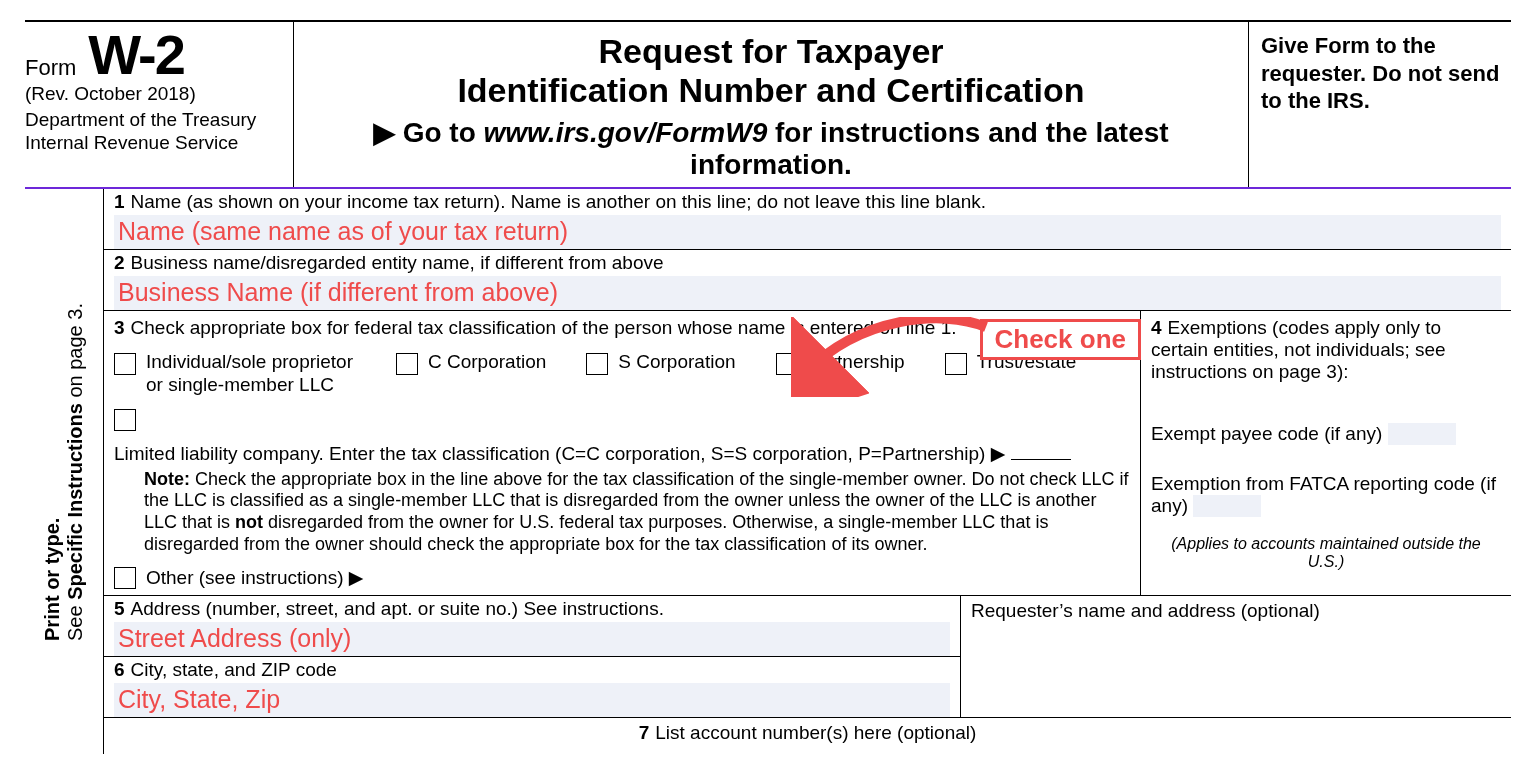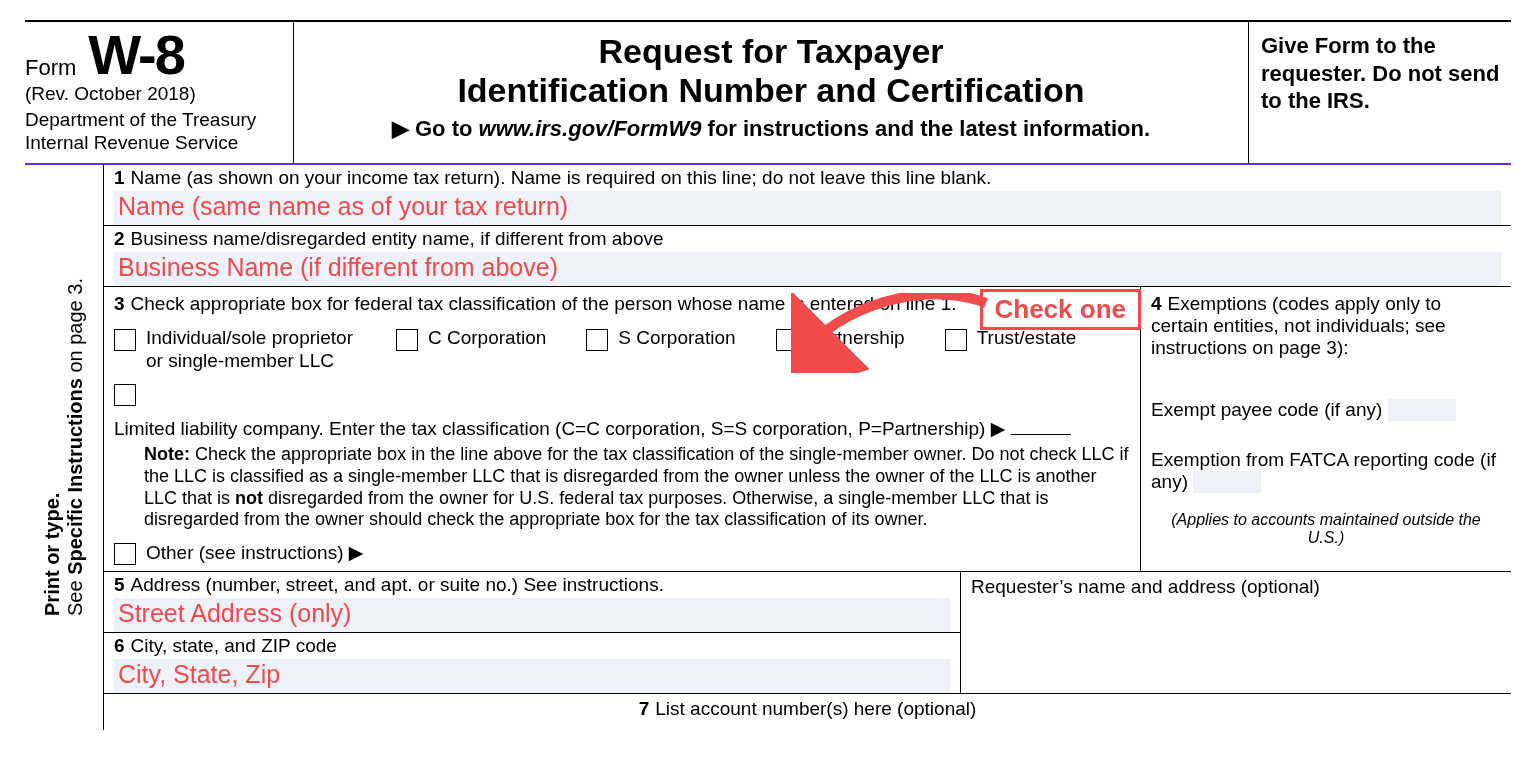--- a/index.html
+++ b/index.html
@@ -45,21 +45,21 @@
     padding: 10px 10px 6px;
     border-right: 1.5px solid #000;
   }
   .title {
     font-family: "Arial Black", Arial, sans-serif;
     font-size: 34px;
     font-weight: 900;
     line-height: 1.15;
   }
   .goto {
-    font-size: 22px;
+    font-size: 28px;
     font-weight: bold;
     margin-top: 6px;
   }
   .goto .url { font-style: italic; font-weight: bold; }
 
   .header-right {
     width: 240px;
     padding: 10px 10px 6px 12px;
     font-size: 22px;
     font-weight: bold;
@@ -138,21 +138,21 @@
     background: #eef1f8;
     display: inline-block;
     width: 68px; height: 22px;
     vertical-align: bottom;
   }
   .s4-small { font-size: 16px; font-style: italic; margin-top: 18px; text-align: center; }
 
   
   .callout {
     position: absolute;
-    top: 2px; right: 370px;
+    top: 8px; right: 370px;
     border: 3px solid #ef4b4b;
     color: #ef4b4b;
     font-weight: bold;
     font-size: 26px;
     padding: 2px 12px;
     background: #fff;
   }
   .arrow-svg {
     position: absolute;
     top: 6px;
@@ -171,21 +171,21 @@
 </style>
 </head>
 <body>
 
 <div class="form">
 
   <div class="header-row">
     <div class="header-left">
       <div class="form-label-line">
         <span class="form-word">Form</span>
-        <span class="form-code">W-8</span>
+        <span class="form-code">W-2</span>
       </div>
       <div class="rev">(Rev. October 2018)</div>
       <div class="dept">
         <span>Department of the Treasury</span><br>
         <span>Internal Revenue Service</span>
       </div>
     </div>
     <div class="header-center">
       <div class="title">
         <span>Request for Taxpayer</span><br>
@@ -202,21 +202,21 @@
     <div class="side">
       <div class="side-text">
         <b>Print or type.</b><br>
         <span>See </span><b>Specific Instructions</b><span> on page 3.</span>
       </div>
     </div>
 
     <div class="main">
 
       <div class="line">
-        <span class="linenum">1</span><span class="linetext">Name (as shown on your income tax return). Name is required on this line; do not leave this line blank.</span>
+        <span class="linenum">1</span><span class="linetext">Name (as shown on your income tax return). Name is another on this line; do not leave this line blank.</span>
         <div class="fill">Name (same name as of your tax return)</div>
       </div>
 
       <div class="line">
         <span class="linenum">2</span><span class="linetext">Business name/disregarded entity name, if different from above</span>
         <div class="fill">Business Name (if different from above)</div>
       </div>
 
       <div class="sec34">
         <div class="sec3">

